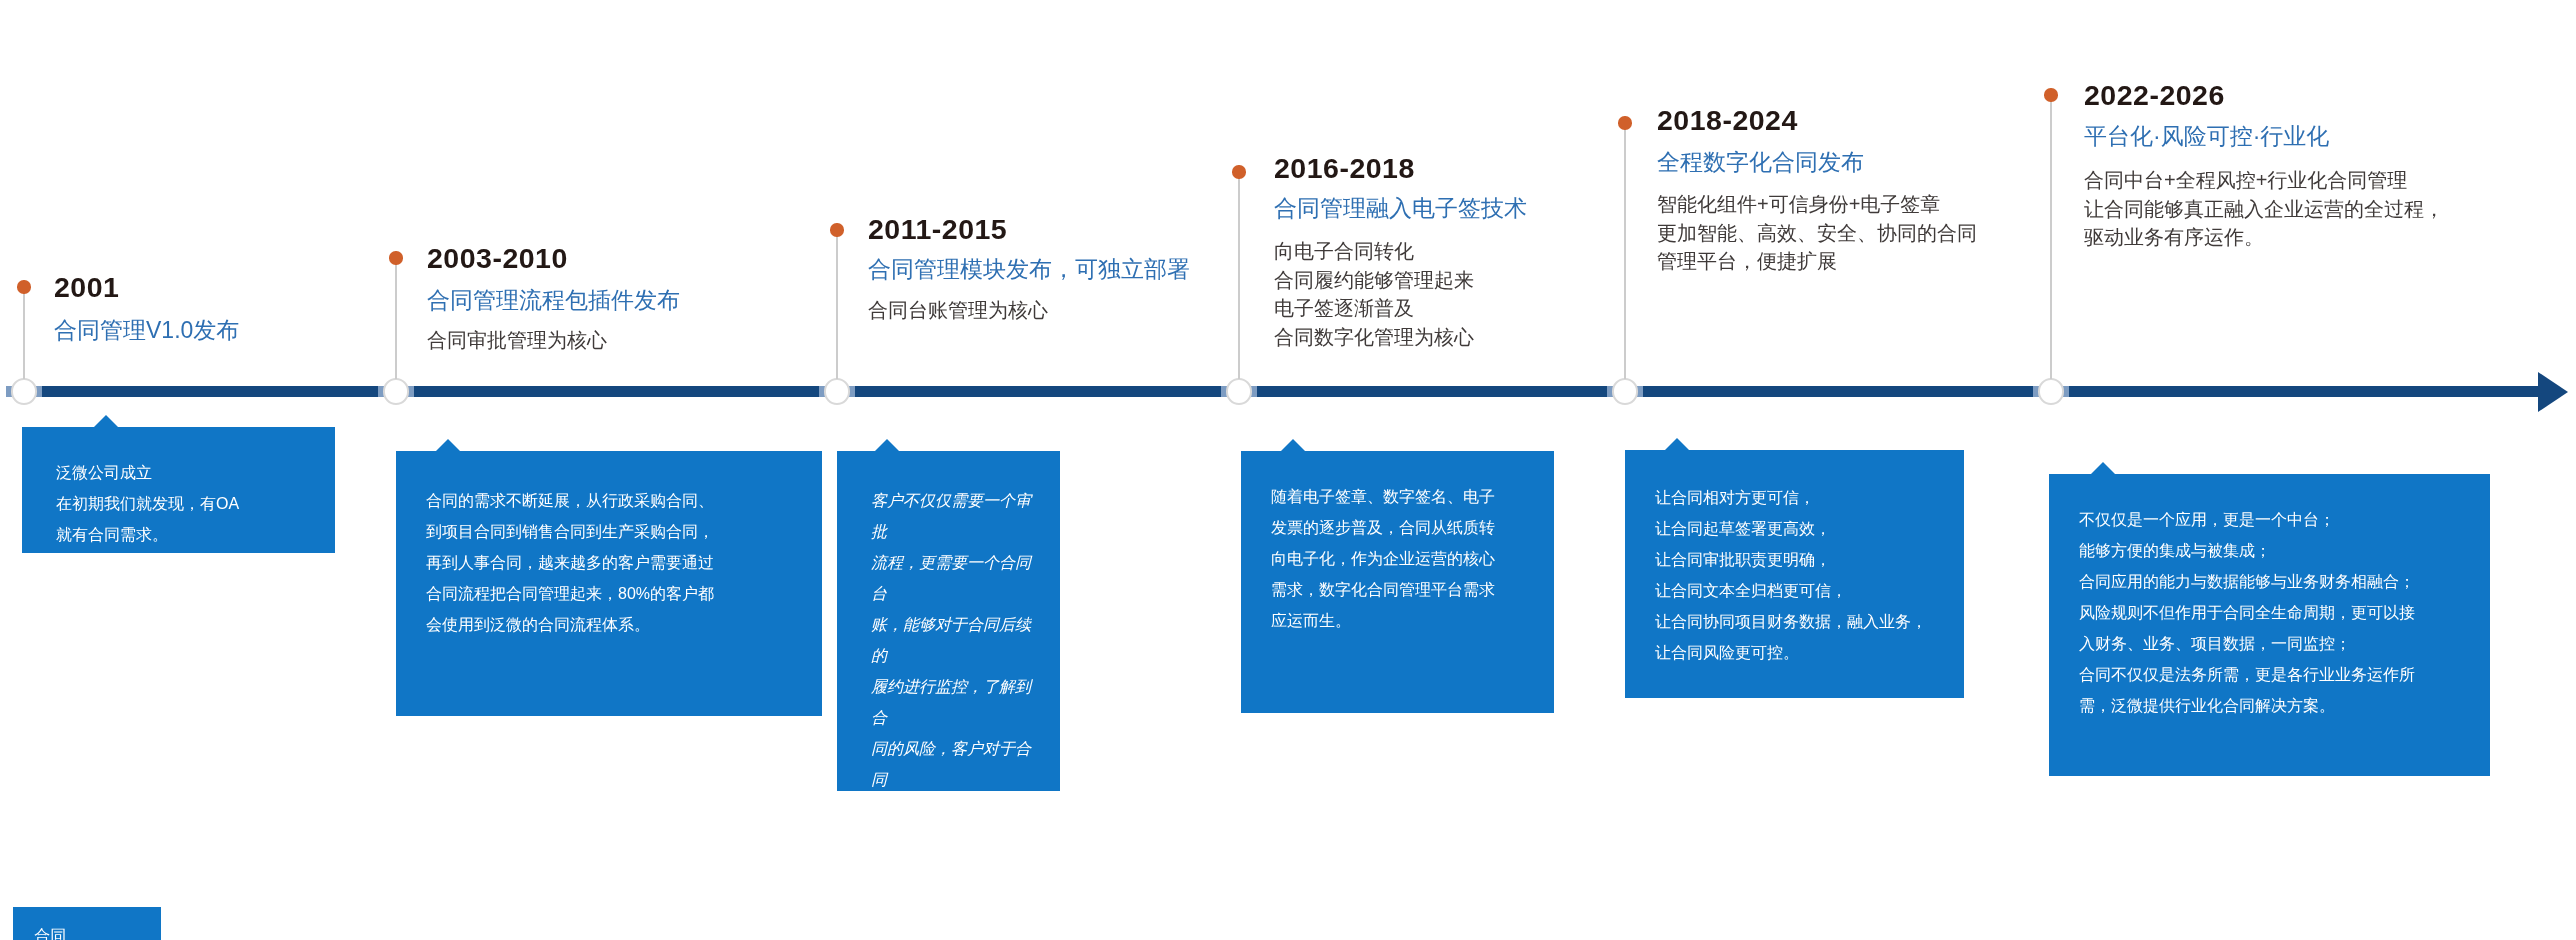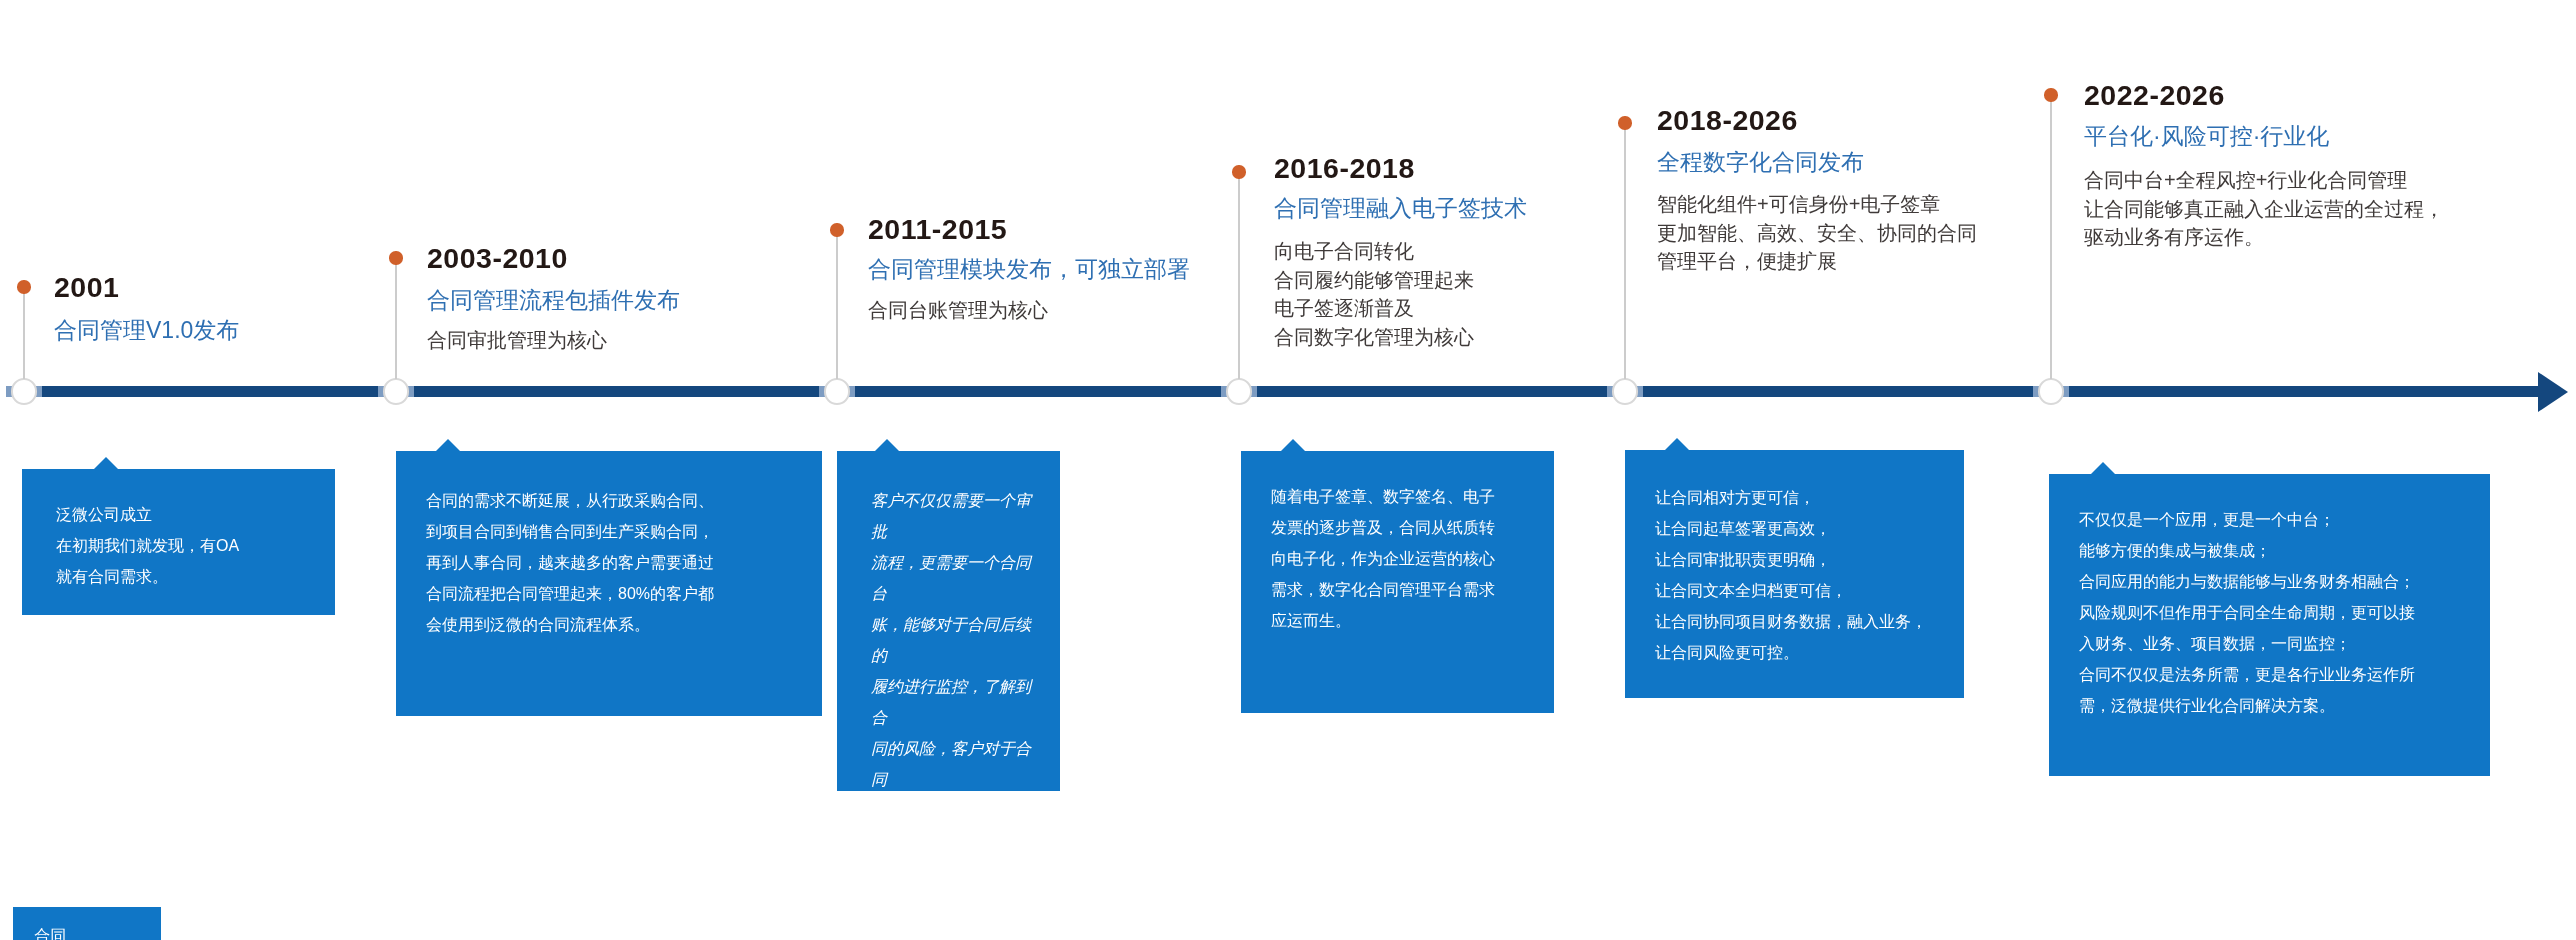--- a/index.html
+++ b/index.html
@@ -33,21 +33,21 @@
   .box::before{content:"";position:absolute;top:-12.3px;left:var(--notch,42px);width:0;height:0;
     border-left:12.3px solid transparent;border-right:12.3px solid transparent;border-bottom:12.3px solid #1076c6;}
   
   .m1{--x:24px;  --dot-y:287px; --tx:54px;   --year-y:271px; --sub-y:315px;}
   .m2{--x:396px; --dot-y:258px; --tx:427px;  --year-y:242px; --sub-y:285px; --desc-y:326px;}
   .m3{--x:837px; --dot-y:230px; --tx:868px;  --year-y:213px; --sub-y:254px; --desc-y:296px;}
   .m4{--x:1239px;--dot-y:172px; --tx:1274px; --year-y:152px; --sub-y:193px; --desc-y:237px;}
   .m5{--x:1625px;--dot-y:123px; --tx:1657px; --year-y:104px; --sub-y:147px; --desc-y:190px;}
   .m6{--x:2051px;--dot-y:95px; --tx:2084px; --year-y:79px;  --sub-y:121px; --desc-y:166px;}
   
-  .b1{left:22px;  top:469px;width:313px;height:146px;padding:30px 19px 0 34px;--notch:72px;}
+  .b1{left:22px;  top:427px;width:313px;height:126px;padding:30px 19px 0 34px;--notch:72px;}
   .b2{left:396px; top:451px;width:426px;height:265px;padding:34px 17px 0 30px;--notch:40px;}
   .b3{left:837px; top:451px;width:223px;height:340px;padding:34px 13.3px 0 34px;font-style:italic;--notch:38px;}
   .b4{left:1241px;top:451px;width:313px;height:262px;padding:30px 17px 0 30px;--notch:40px;}
   .b5{left:1625px;top:450px;width:339px;height:248px;padding:32px 5px 0 30px;--notch:40px;}
   .b6{left:2049px;top:450px;width:441px;height:302px;padding:30px 17px 0 30px;margin-top:24px;--notch:42px;}
   .b-next{left:13.3px;top:907px;width:148px;height:76px;padding:13.3px 0 0 21px;}
   .b-next::before{display:none;}
 </style>
 </head>
 <body>
@@ -118,21 +118,21 @@
 向电子化，作为企业运营的核心
 需求，数字化合同管理平台需求
 应运而生。</div>
   </div>
 
   <div>
     <div class="segment m5"></div>
     <div class="node m5"></div>
     <div class="vline m5"></div>
     <div class="dot m5"></div>
-    <div class="year m5">2018-2026</div>
+    <div class="year m5">2018-2024</div>
     <div class="subtitle m5">全程数字化合同发布</div>
     <div class="desc m5">智能化组件+可信身份+电子签章
 更加智能、高效、安全、协同的合同
 管理平台，便捷扩展</div>
     <div class="box b5">让合同相对方更可信，
 让合同起草签署更高效，
 让合同审批职责更明确，
 让合同文本全归档更可信，
 让合同协同项目财务数据，融入业务，
 让合同风险更可控。</div>

